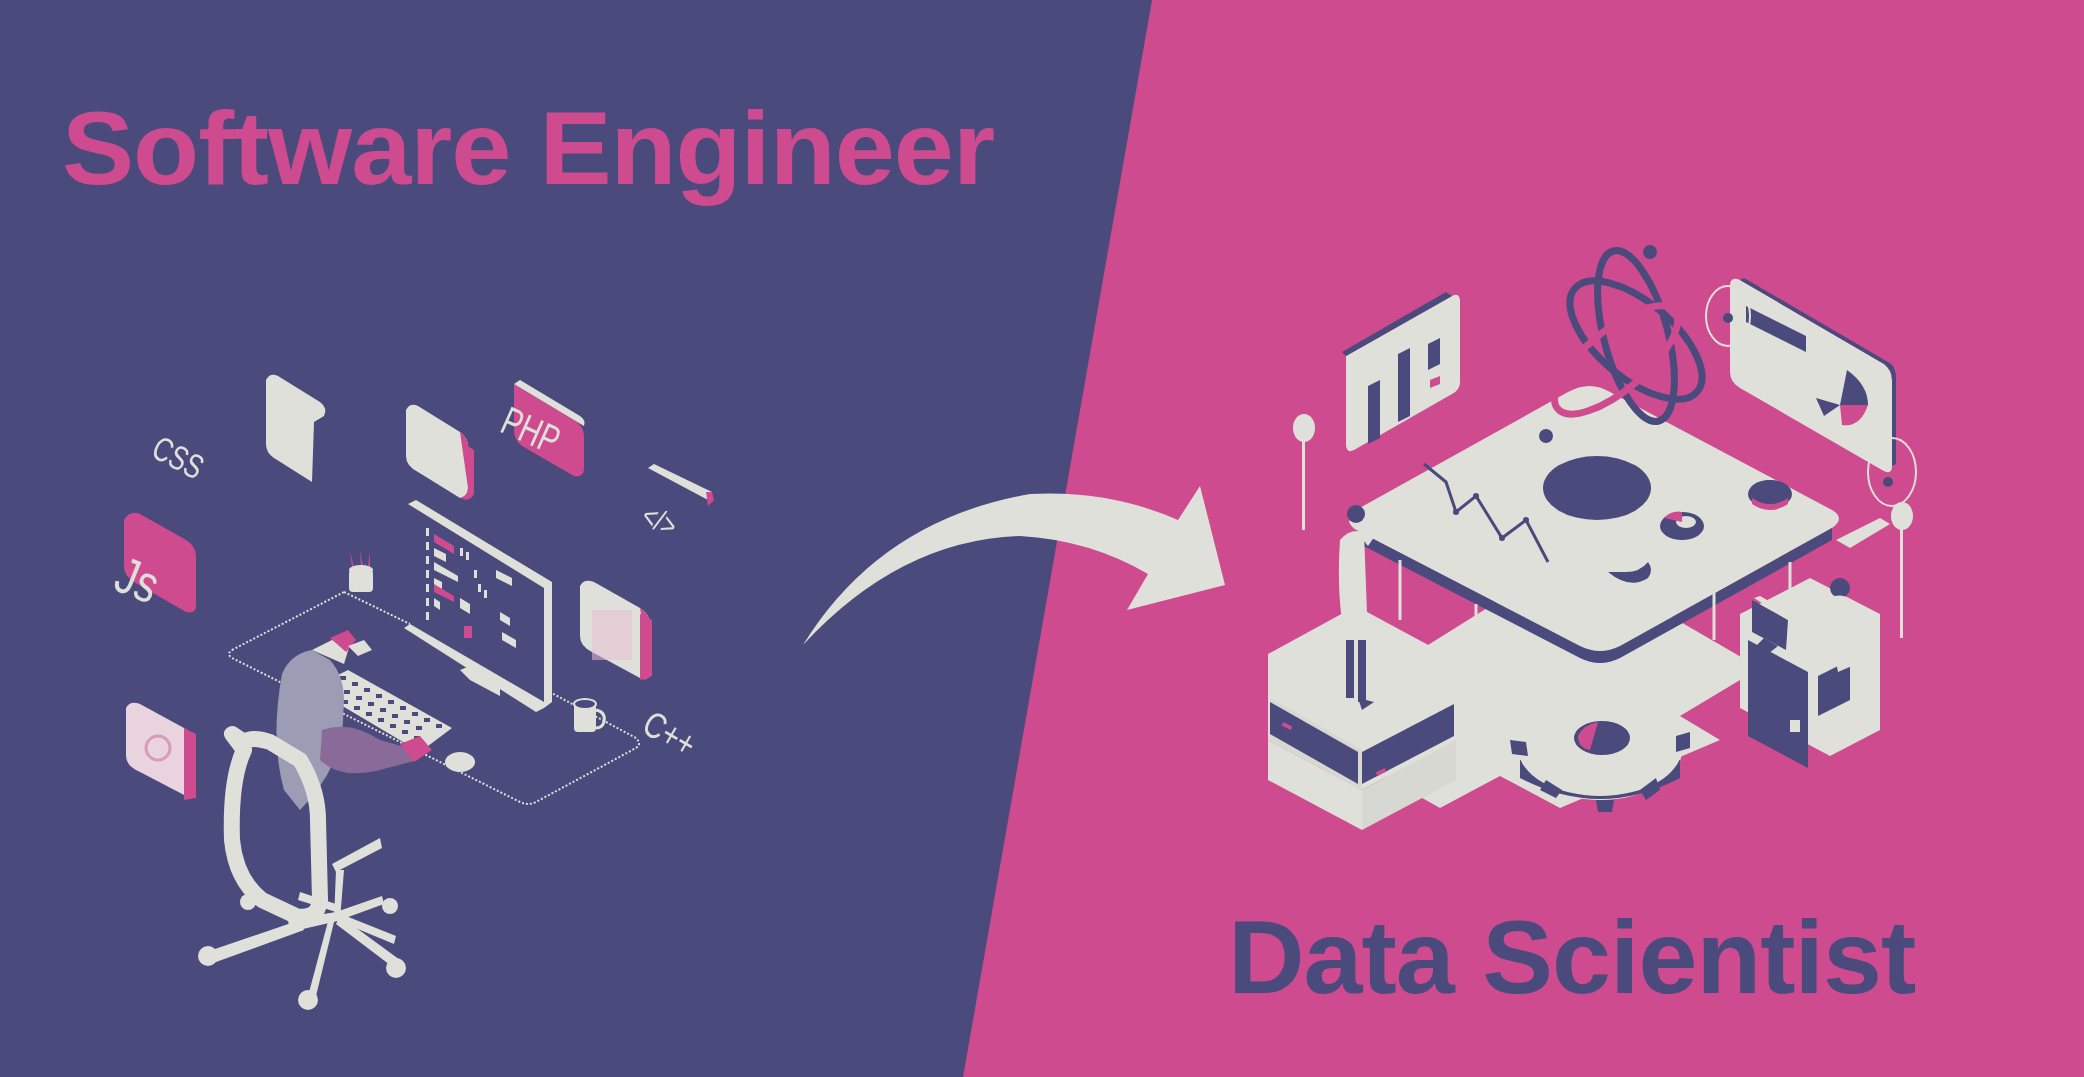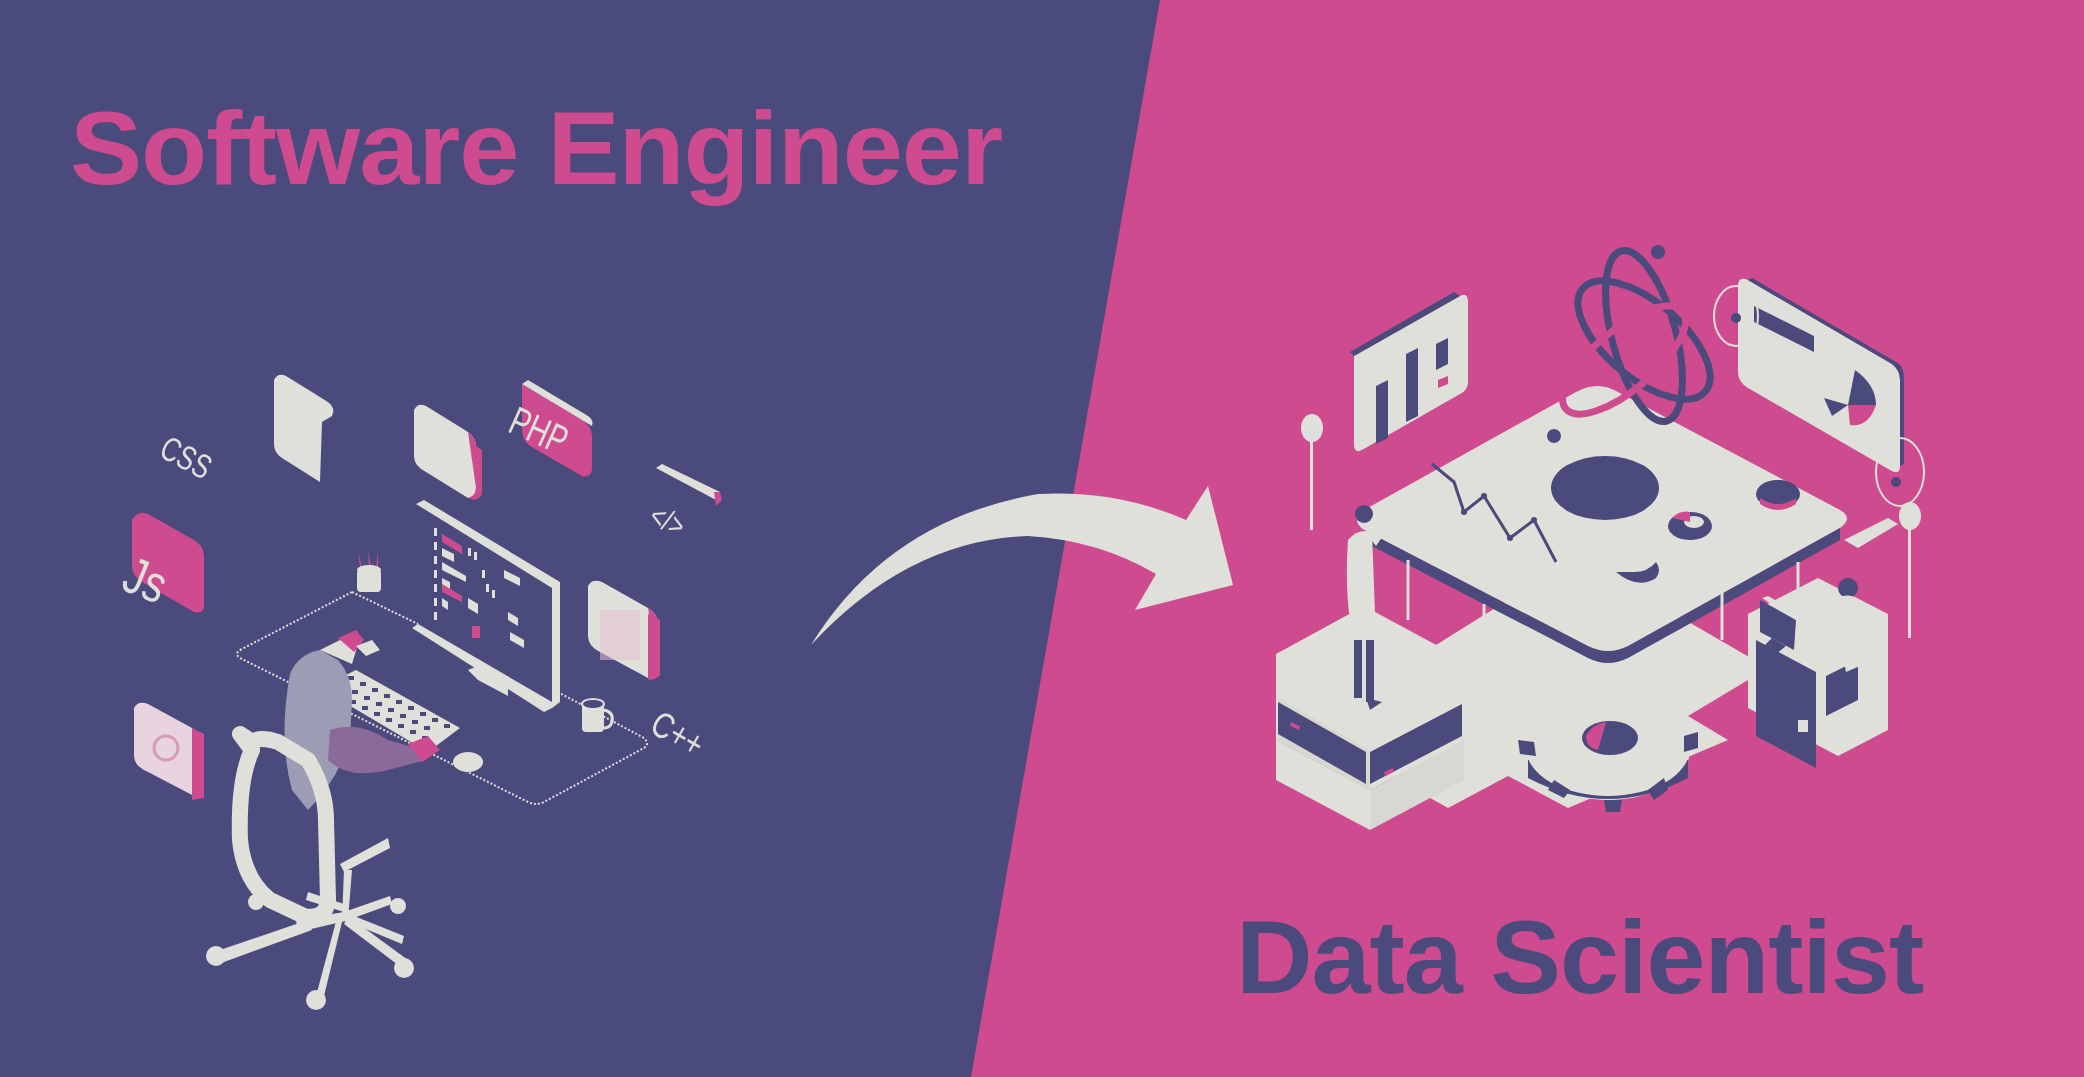--- a/index.html
+++ b/index.html
@@ -1,17 +1,17 @@
 <!DOCTYPE html>
 <html><head>
 <meta charset="utf-8">
 <style>
   html,body{margin:0;padding:0;}
   body{width:2084px;height:1077px;overflow:hidden;position:relative;background:#4A4A7C;font-family:"Liberation Sans","DejaVu Sans",sans-serif;}
-  .stage{position:absolute;left:8px;top:0;width:1764px;height:1077px;}
+  .stage{position:absolute;left:0;top:0;width:1764px;height:1077px;}
   .bg-svg,.art-svg{position:absolute;left:0;top:0;width:2084px;height:1077px;}
   .title{position:absolute;font-weight:700;letter-spacing:-1px;white-space:nowrap;line-height:1;}
   .title-left{left:62px;top:96px;font-size:104px;color:#CD4B8E;transform:scaleX(1.04);transform-origin:left top;}
   .title-right{left:1228px;top:905px;font-size:104px;color:#4A4A7C;transform:scaleX(1.02);transform-origin:left top;}
   .label{position:absolute;color:#E0E0DA;font-weight:400;line-height:1;white-space:nowrap;}
   .lbl-css{left:163px;top:430px;font-size:34px;transform:rotate(28deg) scaleX(.75);transform-origin:left top;}
   .lbl-cpp{left:655px;top:705px;font-size:36px;transform:rotate(30deg) scaleX(.8);transform-origin:left top;}
   .lbl-tag{left:650px;top:500px;font-size:30px;transform:rotate(25deg) scaleX(.8);transform-origin:left top;}
   .badge-text{position:absolute;color:#E0E0DA;font-weight:400;line-height:1;white-space:nowrap;}
   .php-text{left:512px;top:400px;font-size:40px;transform:rotate(24deg) scaleX(.72);transform-origin:left top;}

